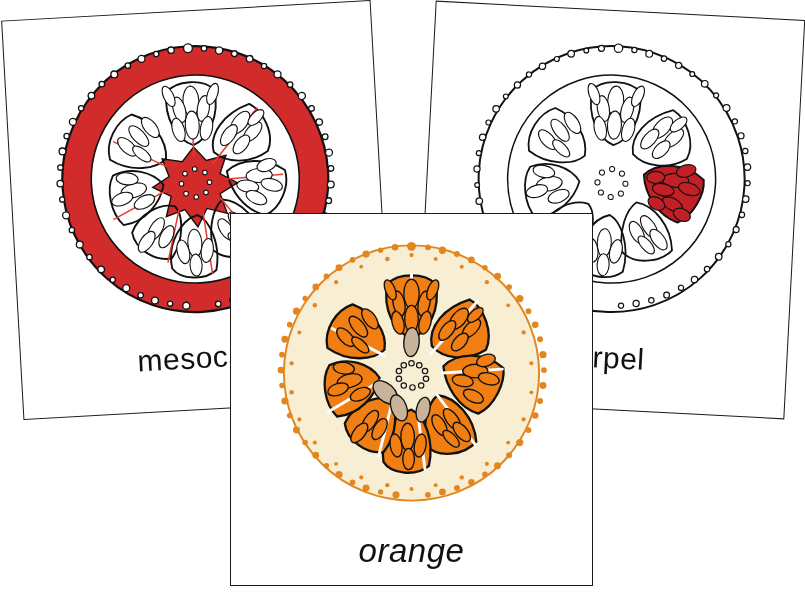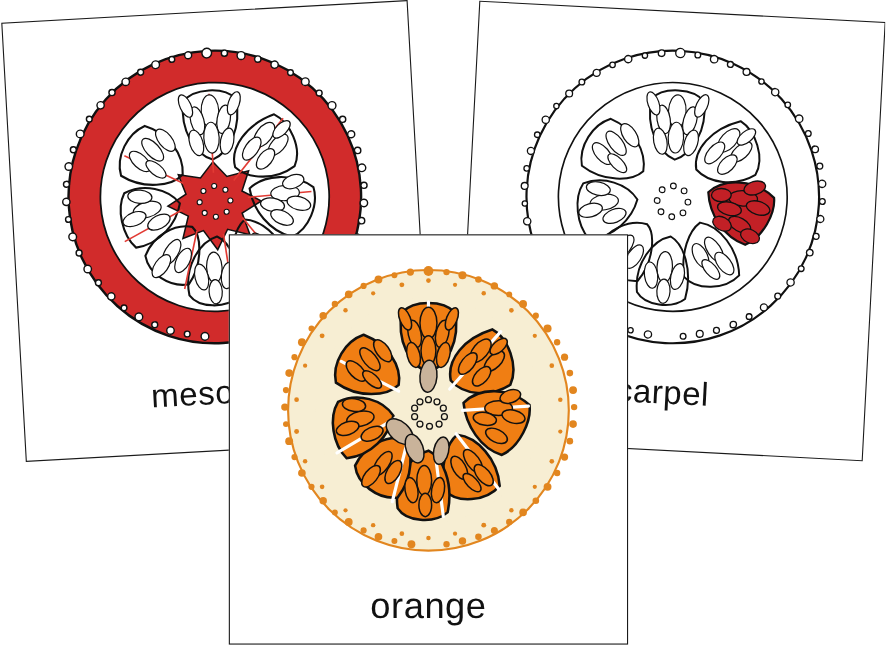--- a/index.html
+++ b/index.html
@@ -64,25 +64,26 @@
     height: 400px;
     transform: rotate(3.0deg);
     transform-origin: 50% 50%;
     z-index: 2;
   }
   #card-carpel .card-illustration { top: 18px; height: 300px; }
   #card-carpel .card-label { top: 330px; font-size: 30px; }
 
   
   #card-orange {
-    left: 208px;
+    left: 230px;
     top: 213px;
     width: 363px;
     height: 373px;
     z-index: 3;
+    font-style: italic;
   }
   #card-orange .card-illustration { top: 14px; height: 290px; }
   #card-orange .card-label { top: 318px; font-size: 33px; }
 
   .svgwrap { display: block; width: 100%; height: 100%; }
 </style>
 </head>
 <body>
 
 <div id="stage">

